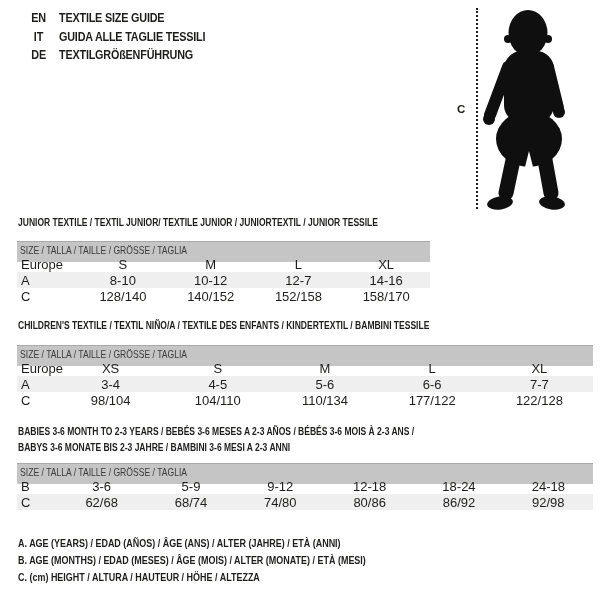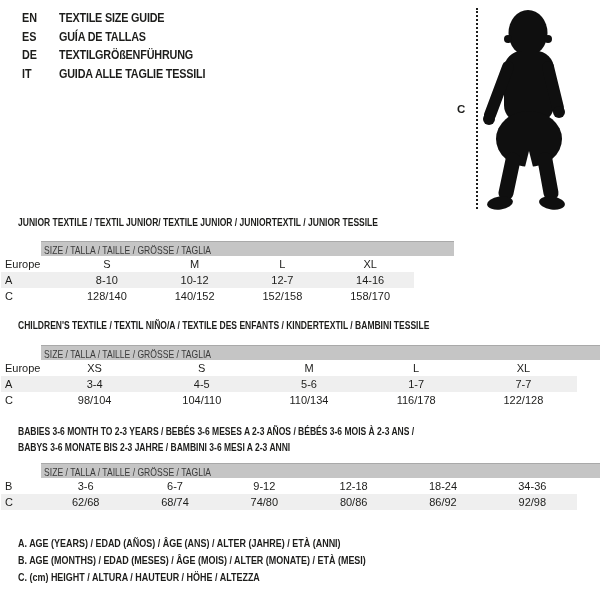--- a/index.html
+++ b/index.html
@@ -7,21 +7,21 @@
   body {
     position:relative;
     background:#ffffff;
     color:#1d1d1b;
     font-family:"Liberation Sans", sans-serif;
     overflow:hidden;
   }
 
   
   .lang-list { position:absolute; top:9px; left:22px; }
-  .lang-row { display:flex; height:18.5px; align-items:center; }
+  .lang-row { display:flex; height:18.5px; align-items:center;text-align:center; }
   .lang-code {
     width:37px; font-size:12px; font-weight:bold;
     transform:scaleX(0.9); transform-origin:left center; white-space:nowrap;
   }
   .lang-title {
     font-size:12px; font-weight:bold; letter-spacing:-0.2px;
     transform:scaleX(0.9); transform-origin:left center; white-space:nowrap;
   }
 
   
@@ -41,36 +41,36 @@
     font-size:11.5px; font-weight:bold; white-space:nowrap;
     transform:scaleX(0.74); transform-origin:left top;
   }
   #heading-junior   { top:216px; }
   #heading-children { top:319px; }
   #heading-babies-1 { top:425px; }
   #heading-babies-2 { top:441px; }
 
   
   .size-bar {
-    position:absolute; left:17px; height:15px;
+    position:absolute; left:17px; height:21px;
     background:#c5c5c5; border-top:1px solid #a9a9a9;
-    line-height:14px; color:#3a3a3a; overflow:hidden;margin-left:24px;
+    line-height:14px; color:#3a3a3a; overflow:hidden;
   }
   .size-bar span {
     display:inline-block; padding-left:4px; font-size:11px; white-space:nowrap;
     transform:scaleX(0.78); transform-origin:left center;
   }
   #sizebar-junior   { top:241px; width:413px; }
   #sizebar-children { top:345px; width:576px; }
   #sizebar-babies   { top:463px; width:576px; }
 
   
   table.size-table {
-    position:absolute; left:1px; border-collapse:collapse; table-layout:fixed;
-    font-size:11px; color:#1d1d1b;
+    position:absolute; left:17px; border-collapse:collapse; table-layout:fixed;
+    font-size:13px; color:#1d1d1b;
   }
   #table-junior   { top:256px; width:413px; }
   #table-children { top:360px; width:576px; }
   #table-babies   { top:478px; width:576px; }
   .size-table td { height:16px; text-align:center; padding:0; white-space:nowrap; }
   .size-table td.row-label { text-align:left; padding-left:4px; }
   #table-junior   td.row-label { width:62px; }
   #table-children td.row-label { width:40px; }
   #table-babies   td.row-label { width:40px; }
   .size-table tr.shaded { background:#efefef; }
@@ -87,30 +87,26 @@
 </style>
 </head>
 <body>
 
 <div class="lang-list">
   <div class="lang-row">
     <span class="lang-code">EN</span>
     <span class="lang-title">TEXTILE SIZE GUIDE</span>
   </div>
   <div class="lang-row">
-    <span class="lang-code">ES</span>
-    <span class="lang-title">GUÍA DE TALLAS</span>
+    <span class="lang-code">IT</span>
+    <span class="lang-title">GUIDA ALLE TAGLIE TESSILI</span>
   </div>
   <div class="lang-row">
     <span class="lang-code">DE</span>
     <span class="lang-title">TEXTILGRÖßENFÜHRUNG</span>
-  </div>
-  <div class="lang-row">
-    <span class="lang-code">IT</span>
-    <span class="lang-title">GUIDA ALLE TAGLIE TESSILI</span>
   </div>
 </div>
 
 <div class="height-line"></div>
 <div class="figure-label">C</div>
 <svg class="baby-svg" width="112" height="207" viewBox="0 0 112 207" aria-hidden="true">
   <g fill="#0f0f0f">
     <ellipse cx="46" cy="28" rx="19.5" ry="23"></ellipse>
     <circle cx="26" cy="34" r="4"></circle>
     <circle cx="66" cy="34" r="4"></circle>
@@ -170,49 +166,49 @@
         <td>S</td>
         <td>M</td>
         <td>L</td>
         <td>XL</td>
       </tr>
       <tr class="shaded">
         <td class="row-label">A</td>
         <td>3-4</td>
         <td>4-5</td>
         <td>5-6</td>
-        <td>1-7</td>
+        <td>6-6</td>
         <td>7-7</td>
       </tr>
       <tr>
         <td class="row-label">C</td>
         <td>98/104</td>
         <td>104/110</td>
         <td>110/134</td>
-        <td>116/178</td>
+        <td>177/122</td>
         <td>122/128</td>
       </tr>
     </tbody>
 </table>
 
 <div class="section-heading" id="heading-babies-1">BABIES 3-6 MONTH TO 2-3 YEARS / BEBÉS 3-6 MESES A 2-3 AÑOS / BÉBÉS 3-6 MOIS À 2-3 ANS /</div>
 <div class="section-heading" id="heading-babies-2">BABYS 3-6 MONATE BIS 2-3 JAHRE / BAMBINI 3-6 MESI A 2-3 ANNI</div>
 <div class="size-bar" id="sizebar-babies">
   <span>SIZE / TALLA / TAILLE / GRÖSSE / TAGLIA</span>
 </div>
 <table class="size-table" id="table-babies">
   <tbody>
       <tr>
         <td class="row-label">B</td>
         <td>3-6</td>
-        <td>6-7</td>
+        <td>5-9</td>
         <td>9-12</td>
         <td>12-18</td>
         <td>18-24</td>
-        <td>34-36</td>
+        <td>24-18</td>
       </tr>
       <tr class="shaded">
         <td class="row-label">C</td>
         <td>62/68</td>
         <td>68/74</td>
         <td>74/80</td>
         <td>80/86</td>
         <td>86/92</td>
         <td>92/98</td>
       </tr>

